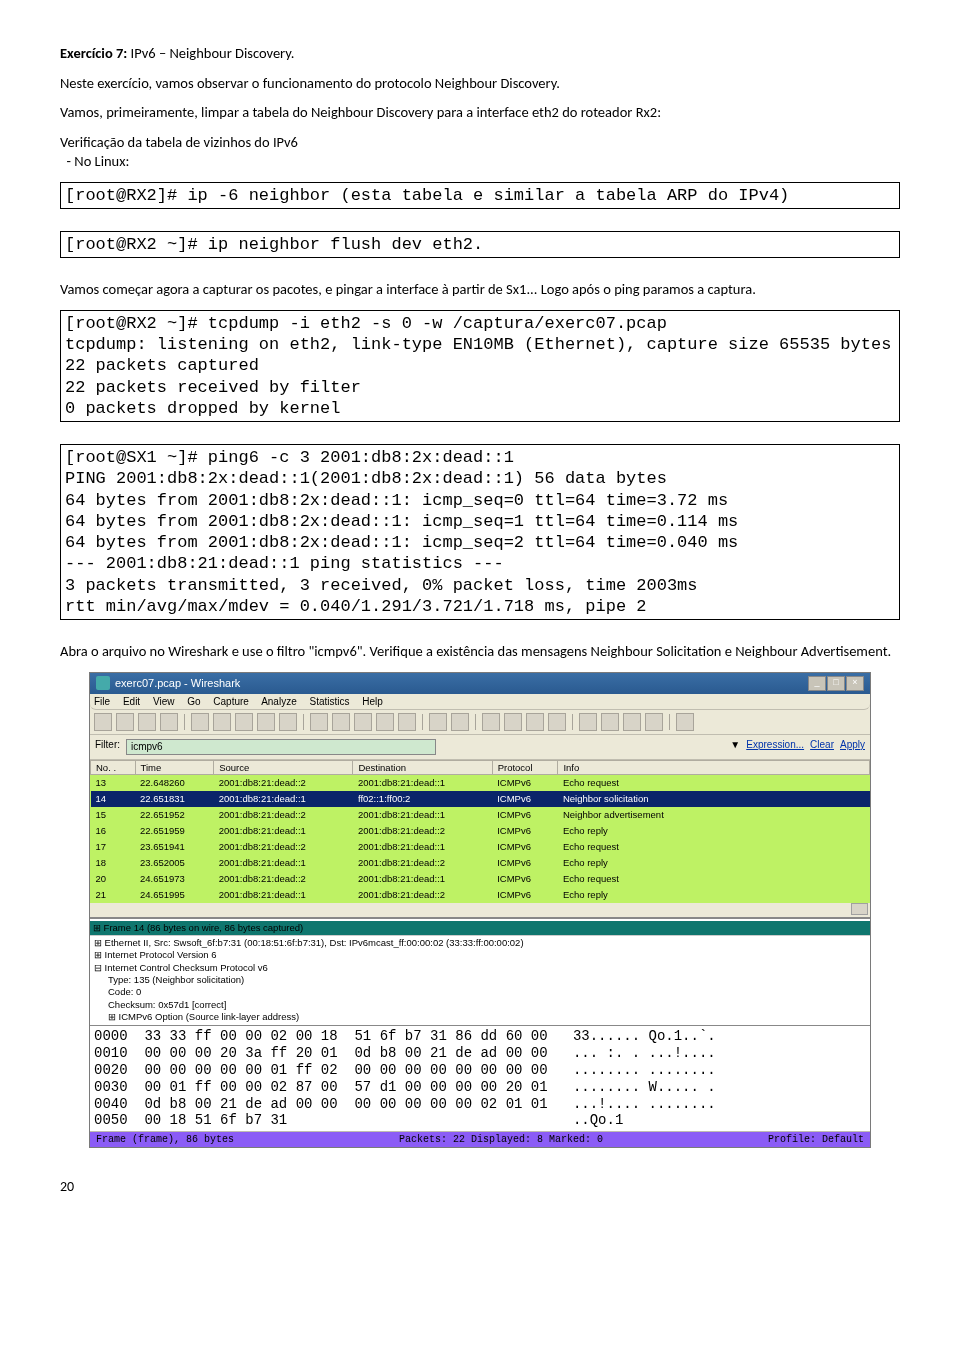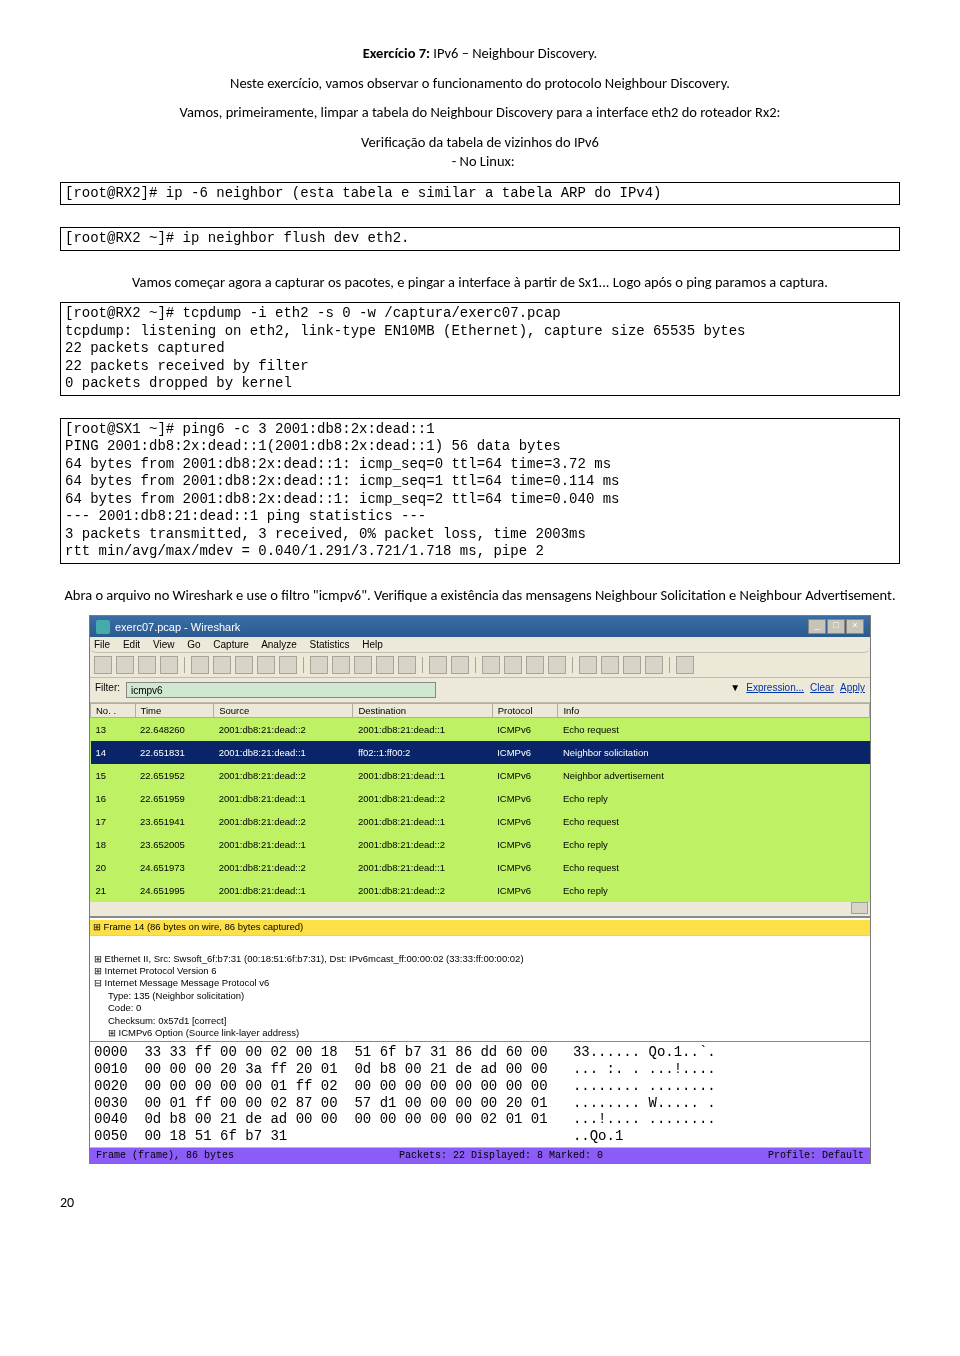--- a/index.html
+++ b/index.html
@@ -9,24 +9,24 @@
     background: #fff;
     color: #000;
     font-size: 14.5px;
     width: 960px;
     box-sizing: border-box;
   }
   .title-bold {
     font-weight: bold;
     display: inline;
   }
-  .para { margin: 4px 0 10px 0; line-height: 1.35; text-align: center; }
+  .para { margin: 4px 0 10px 0; line-height: 1.35; }
   .mono {
     font-family: "Courier New", monospace;
-    font-size: 14px;
+    font-size: 17px;
     white-space: pre;
     line-height: 1.25;
   }
   .codebox {
     border: 1px solid #000;
     padding: 2px 4px;
     margin: 8px 0 22px 0;
   }
   .wireshark {
     width: 780px;
@@ -34,45 +34,45 @@
     border: 1px solid #7a7a7a;
     background: #ece9d8;
     font-family: Tahoma, Arial, sans-serif;
     font-size: 10px;
   }
   .ws-titlebar {
     background: linear-gradient(#3a6ea5, #2a5a90);
     color: #fff;
     padding: 3px 6px;
     display: flex;
-    align-items: flex-end;
+    align-items: center;
     justify-content: space-between;
     font-size: 11px;
   }
   .ws-titlebar .left { display: flex; align-items: center; gap: 5px; }
   .ws-icon { width: 14px; height: 14px; background: #4aa; display: inline-block; border-radius: 2px; }
   .ws-winbtns { display: flex; gap: 1px; }
   .ws-winbtn { width: 16px; height: 13px; background: #c8c4b8; border: 1px solid #888; font-size: 9px; text-align: center; line-height: 11px; }
   .ws-menu {
     background: #ece9d8; padding: 2px 4px; border-bottom: 1px solid #c0bdb0; border-radius: 6px;
   }
   .ws-menu span { margin-right: 10px; }
   .ws-toolbar { padding: 3px 4px; border-bottom: 1px solid #c0bdb0; display:flex; gap:4px; flex-wrap: wrap; align-items:center; }
   .tbbtn { width: 16px; height: 16px; background: #d8d4c8; border: 1px solid #a8a49a; display:inline-block; }
   .tbsep { width: 1px; height: 16px; background: #a8a49a; margin: 0 2px; }
   .ws-filter { padding: 4px 5px; border-bottom: 1px solid #c0bdb0; display: flex; gap: 6px; }
   .ws-filter input { font-family: inherit; font-size: 10px; width: 300px; height: 14px; border: 1px solid #888; padding: 0 4px; background: #cfe8cf; }
   .ws-filter a { color: #0033aa; text-decoration: underline; cursor: default; }
   .ws-packetlist { background: #bef264; border-bottom: 1px solid #888; overflow: hidden; }
   .ws-packetlist table { border-collapse: collapse; width: 100%; font-size: 9.5px; font-family: Tahoma, Arial, sans-serif; }
   .ws-packetlist th { background: #ece9d8; border: 1px solid #b0aca0; padding: 1px 5px; text-align: left; font-weight: normal; }
-  .ws-packetlist td { padding: 0 5px; white-space: nowrap; border: none; height: 23px; }
+  .ws-packetlist td { padding: 0 5px; white-space: nowrap; border: none; height: 16px; }
   .ws-row-sel { background: #0a246a; color: #fff; }
   .ws-detail { background: #fff; border-top: 1px solid #888; border-bottom: 1px solid #888; padding: 2px 4px; font-size: 9.5px; line-height: 1.3; }
-  .ws-detail .hdr { background: #fde047; padding: 1px 3px; margin: 0 -4px 17px -4px; border-bottom:1px solid #ccc; }
+  .ws-detail .hdr { background: #0f766e; padding: 1px 3px; margin: 0 -4px 1px -4px; border-bottom:1px solid #ccc; }
   .ws-detail .indent1 { padding-left: 14px; }
   .ws-hex {
     background: #fff; font-family: "Courier New", monospace; font-size: 14px;
     white-space: pre; padding: 2px 4px; line-height: 1.2;
   }
   .ws-status {
     background: #8b5cf6; border-top: 1px solid #c0bdb0;
     display: flex; justify-content: space-between; padding: 2px 6px; font-size: 10px; font-family: Liberation Mono, monospace;
   }
   .ws-scroll { display:flex; justify-content:flex-end; padding: 0 2px 2px 0; background:#ece9d8; }
@@ -261,21 +261,21 @@
     </table>
     <div class="ws-scroll">
         <div class="sb"></div>
       </div>
   </div>
 
   <div class="ws-detail">
     <div class="hdr">⊞ <span>Frame 14 (86 bytes on wire, 86 bytes captured)</span></div>
     <div>⊞ Ethernet II, Src: Swsoft_6f:b7:31 (00:18:51:6f:b7:31), Dst: IPv6mcast_ff:00:00:02 (33:33:ff:00:00:02)</div>
     <div>⊞ Internet Protocol Version 6</div>
-    <div>⊟ Internet Message Message Protocol v6</div>
+    <div>⊟ Internet Control Checksum Protocol v6</div>
     <div class="indent1">Type: 135 (Neighbor solicitation)</div>
     <div class="indent1">Code: 0</div>
     <div class="indent1">Checksum: 0x57d1 [correct]</div>
     <div class="indent1">⊞ ICMPv6 Option (Source link-layer address)</div>
   </div>
 
   <div class="ws-hex">0000  33 33 ff 00 00 02 00 18  51 6f b7 31 86 dd 60 00   33...... Qo.1..`.
 0010  00 00 00 20 3a ff 20 01  0d b8 00 21 de ad 00 00   ... :. . ...!....
 0020  00 00 00 00 00 01 ff 02  00 00 00 00 00 00 00 00   ........ ........
 0030  00 01 ff 00 00 02 87 00  57 d1 00 00 00 00 20 01   ........ W..... .

